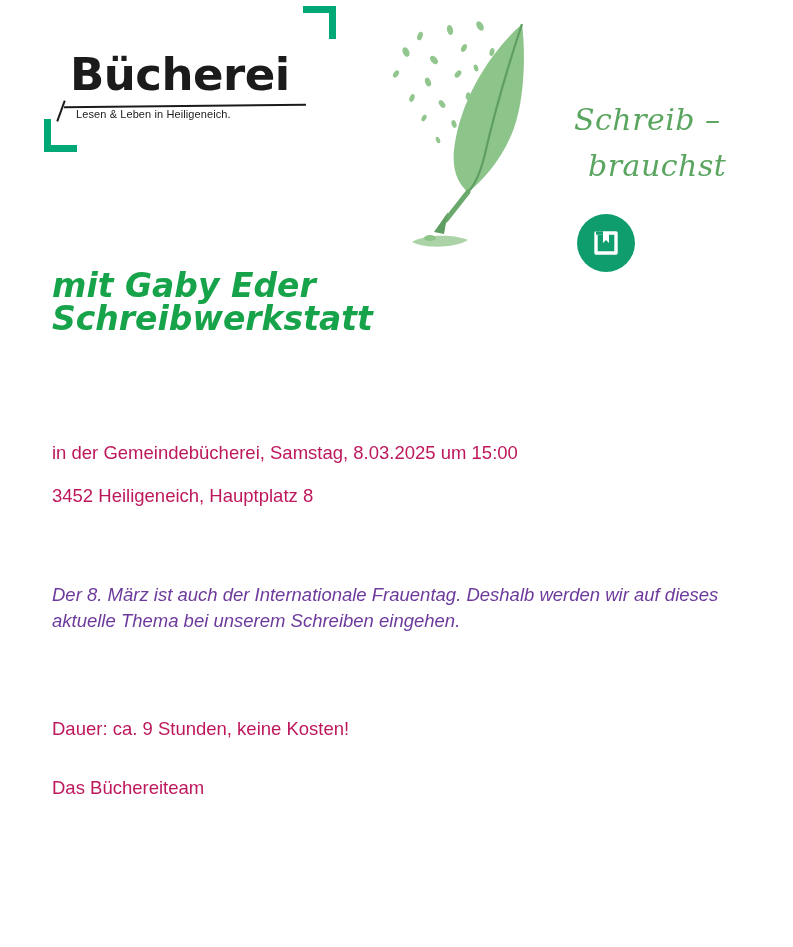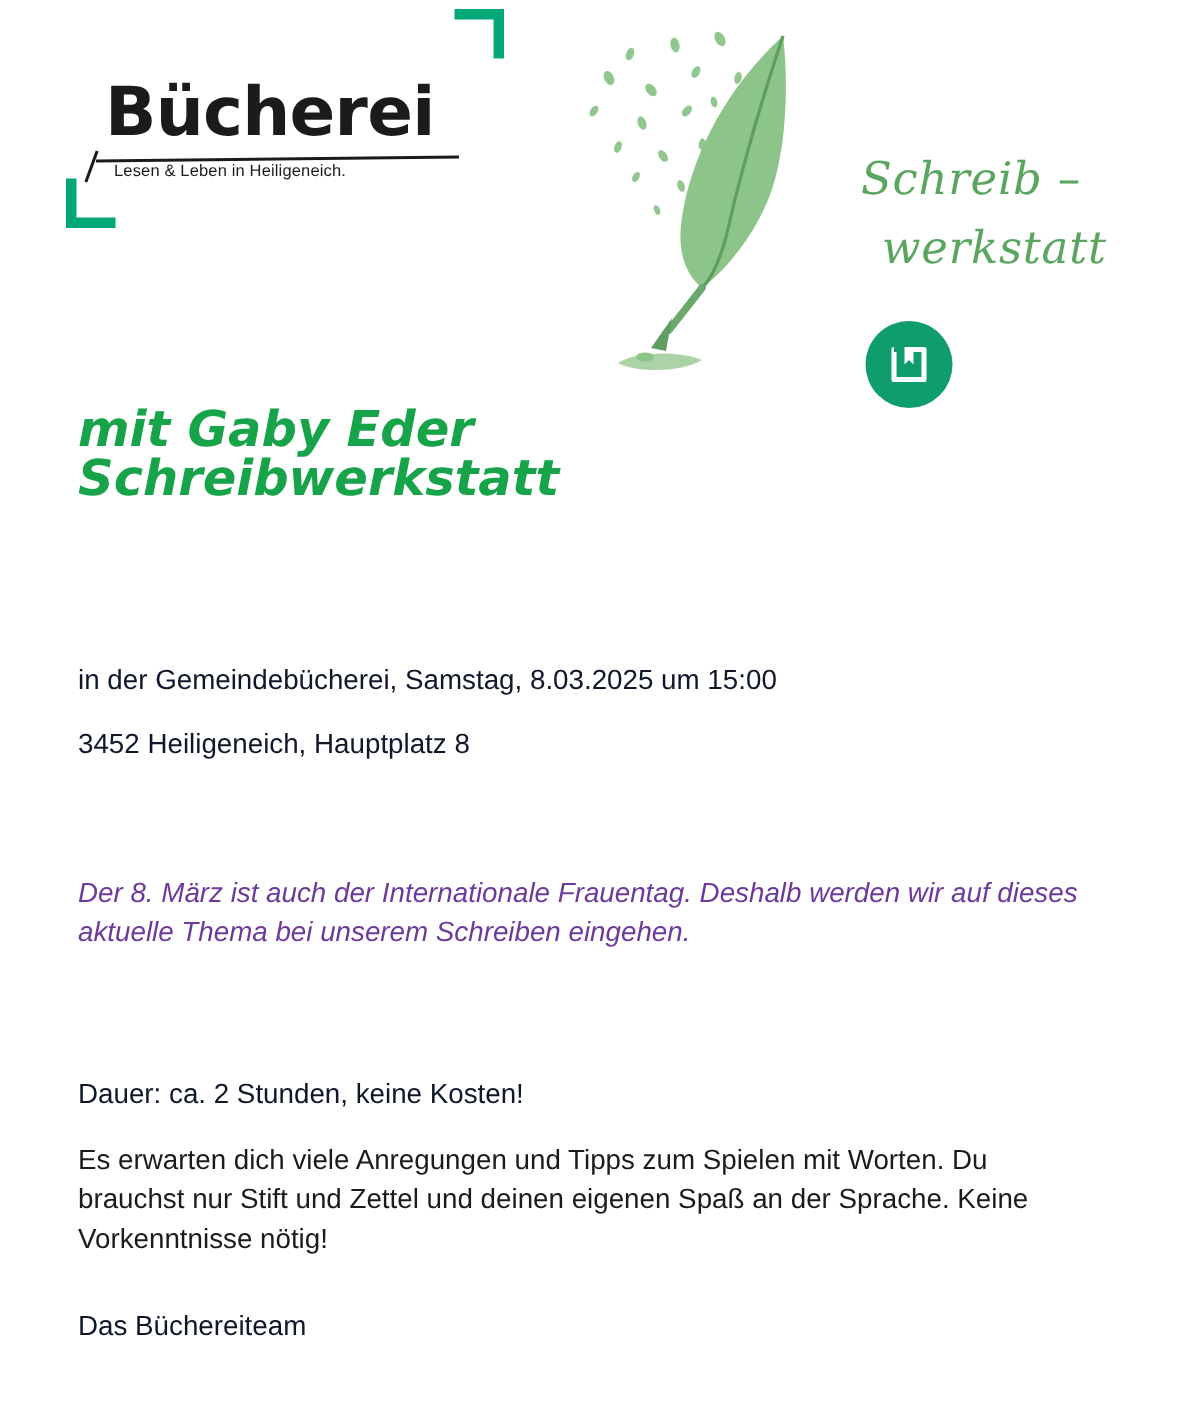--- a/index.html
+++ b/index.html
@@ -152,21 +152,21 @@
   
   .content {
     position: absolute;
     left: 52px;
     top: 440px;
     width: 690px;
   }
   .line {
     font-family: "Liberation Sans", sans-serif;
     font-size: 18.5px;
-    color: #0f172a;
+    color: #be185d;
     line-height: 1.45;
   }
   .line.gap-small { margin-top: 16px; }
   .note {
     margin-top: 72px;
     font-family: "Liberation Sans", sans-serif;
     font-style: italic;
     font-size: 18.5px;
     color: #6D3A9C;
     line-height: 1.42;
@@ -230,21 +230,21 @@
 
       <path d="M76 204 L62 224 L72 226 Z" fill="#5f9e62"></path>
 
       <path d="M40 234 C52 226 82 226 96 232 C84 240 52 241 40 234 Z" fill="#9ecb98" opacity="0.85"></path>
       <ellipse cx="58" cy="230" rx="6" ry="3" fill="#8CC48A"></ellipse>
     </svg>
   </div>
 
   <div class="script-logo">
     <div class="script-line one">Schreib –</div>
-    <div class="script-line two">werkstatt</div>
+    <div class="script-line two">brauchst</div>
   </div>
 
   <div class="badge">
     <svg width="28" height="28" viewBox="0 0 28 28" aria-hidden="true">
       <path d="M4 4 H24 V24 H4 Z" fill="none" stroke="#ffffff" stroke-width="3.4" stroke-linejoin="round"></path>
       <path d="M11 4 H17 V14 L14 11 L11 14 Z" fill="#ffffff"></path>
       <path d="M4 4 H11" stroke="#0F9D6E" stroke-width="3.4"></path>
       <path d="M17 4 H24" stroke="#0F9D6E" stroke-width="0"></path>
     </svg>
   </div>
@@ -254,16 +254,15 @@
   <div class="title second">mit Gaby Eder</div>
   <div class="title first">Schreibwerkstatt</div>
 </div>
 
 <div class="content">
   <div class="line">in der Gemeindebücherei, Samstag, 8.03.2025 um 15:00</div>
   <div class="line gap-small">3452 Heiligeneich, Hauptplatz 8</div>
 
   <div class="note">Der 8. März ist auch der Internationale Frauentag. Deshalb werden wir auf dieses aktuelle Thema bei unserem Schreiben eingehen.</div>
 
-  <div class="line after-note">Dauer: ca.  2 Stunden, keine Kosten!</div>
-  <div class="para">Es erwarten dich viele Anregungen und Tipps zum Spielen mit Worten. Du brauchst nur Stift und Zettel und deinen eigenen Spaß an der Sprache. Keine Vorkenntnisse nötig!</div>
+  <div class="line after-note">Dauer: ca.  9 Stunden, keine Kosten!</div>
   <div class="line signature">Das Büchereiteam</div>
 </div>
 
 </body></html>

